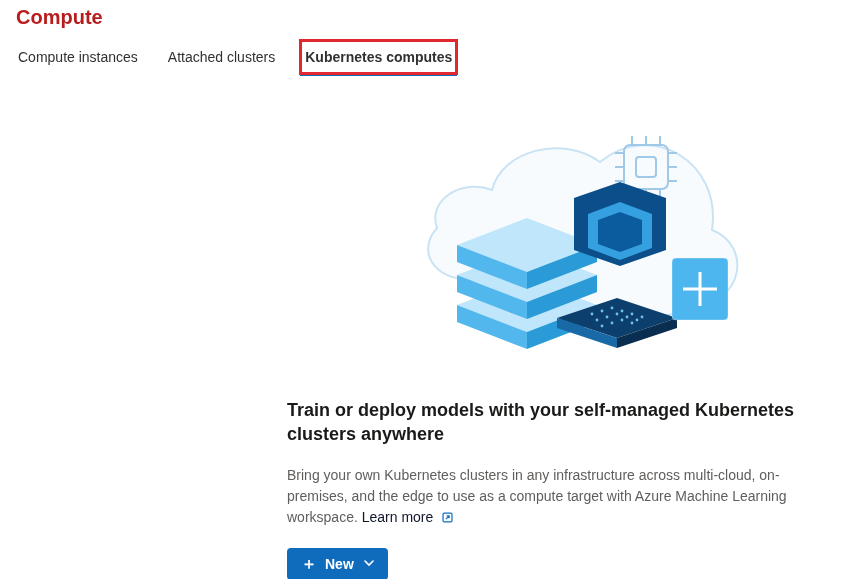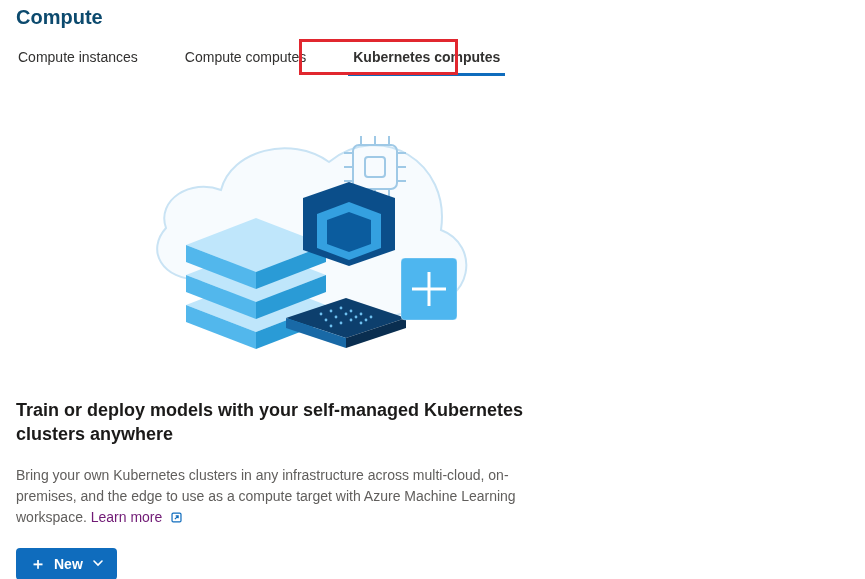--- a/index.html
+++ b/index.html
@@ -13,25 +13,25 @@
       color: #323130;
       width: 865px;
       height: 579px;
       padding: 6px 16px;
       overflow: hidden;
     }
     .page-title {
       font-size: 20px;
       font-weight: 600;
       margin-bottom: 14px;
-      color: #0c4a6e;
+      color: #b91c1c;
     }
     .tabs {
       display: flex;
-      gap: 43px;
+      gap: 26px;
       border-bottom: 1px solid transparent;
       margin-bottom: 24px;
     }
     .tab {
       font-size: 14px;
       color: #323130;
       padding: 6px 2px 10px;
       cursor: pointer;
       position: relative;
       background: none;
@@ -50,20 +50,21 @@
       height: 3px;
       background: #0f6cbd;
     }
     .tab-highlight {
       position: absolute;
       border: 3px solid #e1272f;
       pointer-events: none;
     }
     .content {
       display: flex;
+      justify-content: flex-end;
       padding-right: 32px;
     }
     .panel {
       width: 530px;
     }
     .illustration {
       width: 400px;
       height: 270px;
       margin: 0 auto 28px;
       position: relative;
@@ -75,21 +76,21 @@
       margin-bottom: 18px;
       color: #1b1a19;
     }
     .panel-desc {
       font-size: 14px;
       line-height: 1.5;
       color: #605e5c;
       margin-bottom: 18px;
     }
     .learn-more {
-      color: #701a75;
+      color: #0f172a;
       text-decoration: none;
       cursor: pointer;
     }
     .learn-more-icon {
       display: inline-block;
       vertical-align: -2px;
       margin-left: 4px;
     }
     .new-button {
       display: inline-flex;
@@ -114,21 +115,21 @@
       margin-left: 2px;
     }
   </style>
 </head>
 <body>
 
 <h1 class="page-title">Compute</h1>
 
 <nav class="tabs">
   <button class="tab">Compute instances</button>
-  <button class="tab">Compute computes</button>
+  <button class="tab">Attached clusters</button>
   <button class="tab active" id="tab-k8s">Kubernetes computes</button>
   <div class="tab-highlight" id="hl" style="left: 299px; top: 39px; width: 159px; height: 36px;"></div>
 </nav>
 
 <div class="content">
   <div class="panel">
 
     <div class="illustration">
       <svg viewBox="0 0 400 270" width="400" height="270" aria-hidden="true">
 

